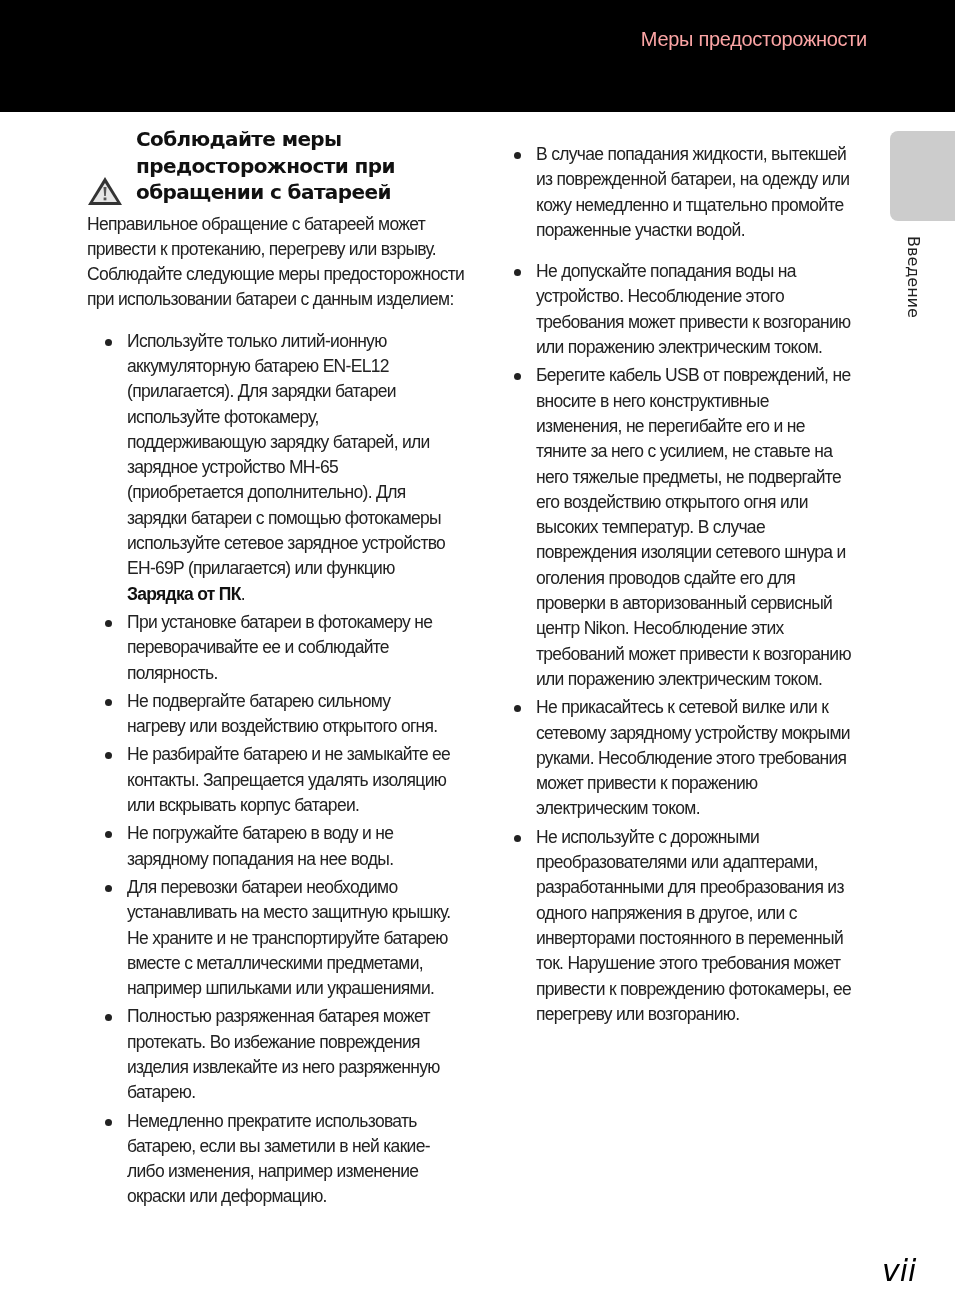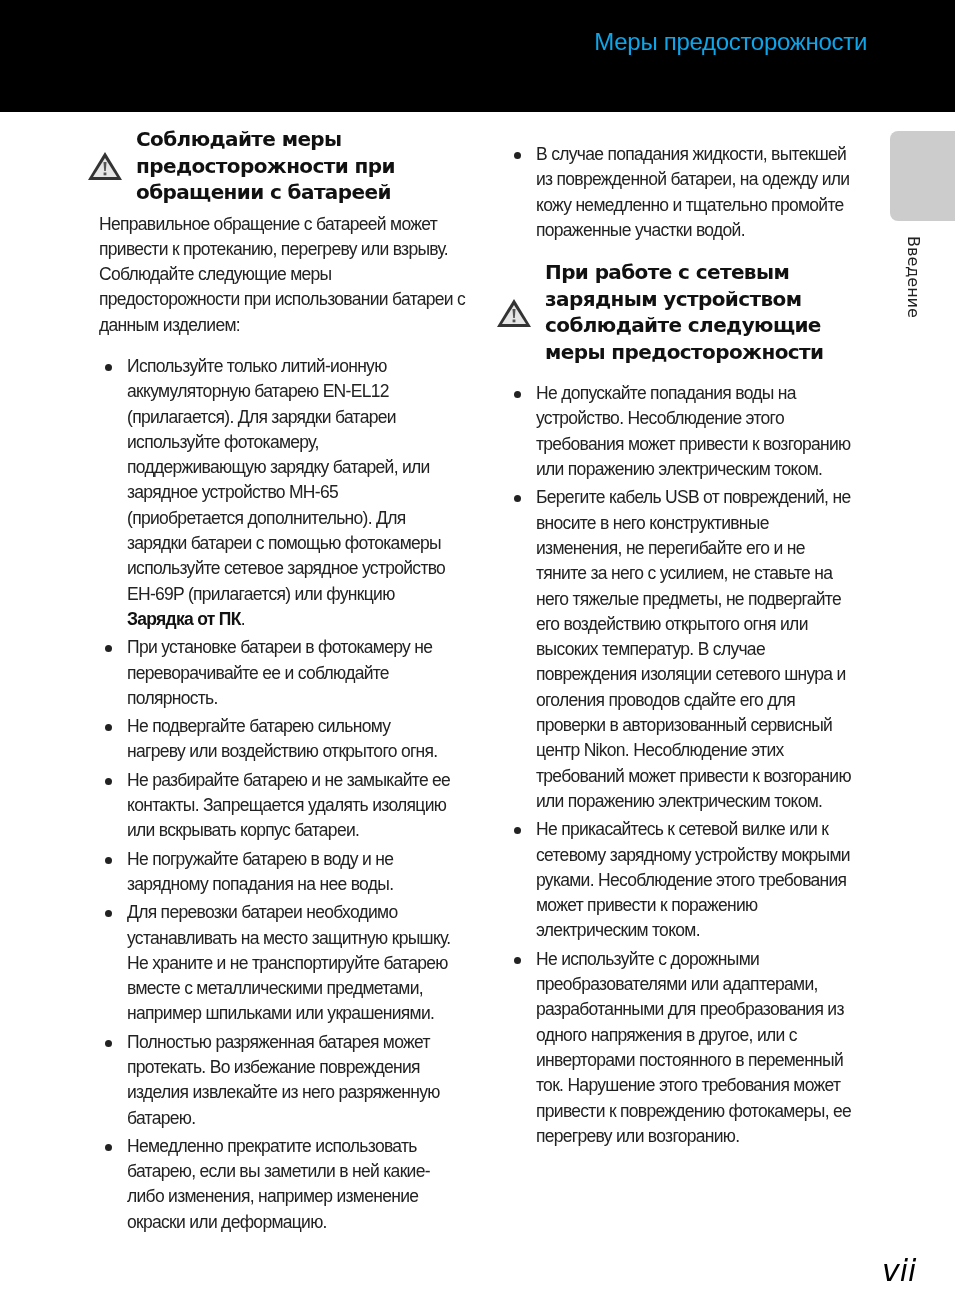--- a/index.html
+++ b/index.html
@@ -4,50 +4,50 @@
 <style>
   html, body { margin: 0; padding: 0; }
   body {
     width: 955px; height: 1314px; position: relative; background: #ffffff;
     font-family: "Liberation Sans", sans-serif; color: #222; overflow: hidden;
   }
   .header-band {
     position: absolute; left: 0; top: 0; width: 955px; height: 112px; background: #000;
   }
   .header-title {
-    position: absolute; right: 88px; top: 28px; color: #0ea5e9;
-    font-family: "Liberation Sans", sans-serif; font-size: 24px; letter-spacing: -0.3px;
+    position: absolute; right: 88px; top: 28px; color: #fca5a5;
+    font-family: "Liberation Sans", sans-serif; font-size: 20px; letter-spacing: -0.3px;
   }
   .side-tab {
     position: absolute; left: 890px; top: 131px; width: 65px; height: 90px;
     background: #cccccc; border-radius: 8px 0 0 8px;
   }
   .side-label {
     position: absolute; left: 893px; top: 236px; width: 30px; height: 90px;
     writing-mode: vertical-rl; font-size: 16px; color: #222;
     font-family: "DejaVu Sans", sans-serif;
   }
   .page-num {
     position: absolute; left: 882px; top: 1253px; font-size: 30px; font-style: italic;
     font-family: "DejaVu Sans", sans-serif; color: #000;
   }
   .col { position: absolute; top: 126px; }
   .col-left { left: 87px; width: 380px; }
   .col-right { left: 496px; width: 372px; }
-  .sec-head { display: flex; align-items: center; margin-bottom: 6px; }
+  .sec-head { display: flex; align-items: flex-end; margin-bottom: 6px; }
   .warn-icon { width: 36px; height: 30px; flex: 0 0 36px; margin-right: 13px; margin-top: 1px; }
   .sec-title {
     font-weight: bold; font-size: 20px; line-height: 26.5px; color: #111;
     font-family: "DejaVu Sans", sans-serif; letter-spacing: -0.6px;
   }
   .intro, .item-text {
     font-size: 17.5px; line-height: 25.3px; letter-spacing: -0.7px;
     font-family: "Liberation Sans", sans-serif; color: #222;
   }
-  .intro { margin: 4px 0 5px 12px; }
+  .intro { margin: 4px 0 5px 0; }
   ul.bullets { list-style: none; margin: 16px; padding: 0; }
   ul.bullets li { position: relative; padding-left: 24px; margin-bottom: 3px; }
   ul.bullets li::before {
     content: ""; position: absolute; left: 2px; top: 10px; width: 7px; height: 7px;
     border-radius: 50%; background: #222;
   }
   .bold { font-weight: bold; color: #111; }
   .col-right .sec-head { margin-top: 8px; }
 </style>
 </head>
@@ -80,29 +80,20 @@
     <li><span class="item-text">Для перевозки батареи необходимо устанавливать на место защитную крышку. Не храните и не транспортируйте батарею вместе с металлическими предметами, например шпильками или украшениями.</span></li>
     <li><span class="item-text">Полностью разряженная батарея может протекать. Во избежание повреждения изделия извлекайте из него разряженную батарею.</span></li>
     <li><span class="item-text">Немедленно прекратите использовать батарею, если вы заметили в ней какие-либо изменения, например изменение окраски или деформацию.</span></li>
   </ul>
 </div>
 
 <div class="col col-right">
   <ul class="bullets">
     <li><span class="item-text">В случае попадания жидкости, вытекшей из поврежденной батареи, на одежду или кожу немедленно и тщательно промойте пораженные участки водой.</span></li>
   </ul>
-  <div class="sec-head">
-    <svg class="warn-icon" viewBox="0 0 36 30">
-      <polygon points="18,1 35,29 1,29" fill="#333"></polygon>
-      <polygon points="18,7 30,26 6,26" fill="#e6e6e6"></polygon>
-      <polygon points="16.5,11 19.5,11 18.8,20 17.2,20" fill="#555"></polygon>
-      <rect x="16.6" y="21.5" width="2.8" height="2.8" fill="#555"></rect>
-    </svg>
-    <div class="sec-title">При работе с сетевым зарядным устройством соблюдайте следующие меры предосторожности</div>
-  </div>
   <ul class="bullets">
     <li><span class="item-text">Не допускайте попадания воды на устройство. Несоблюдение этого требования может привести к возгоранию или поражению электрическим током.</span></li>
     <li><span class="item-text">Берегите кабель USB от повреждений, не вносите в него конструктивные изменения, не перегибайте его и не тяните за него с усилием, не ставьте на него тяжелые предметы, не подвергайте его воздействию открытого огня или высоких температур. В случае повреждения изоляции сетевого шнура и оголения проводов сдайте его для проверки в авторизованный сервисный центр Nikon. Несоблюдение этих требований может привести к возгоранию или поражению электрическим током.</span></li>
     <li><span class="item-text">Не прикасайтесь к сетевой вилке или к сетевому зарядному устройству мокрыми руками. Несоблюдение этого требования может привести к поражению электрическим током.</span></li>
     <li><span class="item-text">Не используйте с дорожными преобразователями или адаптерами, разработанными для преобразования из одного напряжения в другое, или с инверторами постоянного в переменный ток. Нарушение этого требования может привести к повреждению фотокамеры, ее перегреву или возгоранию.</span></li>
   </ul>
 </div>
 
 <div class="page-num">vii</div>
 

